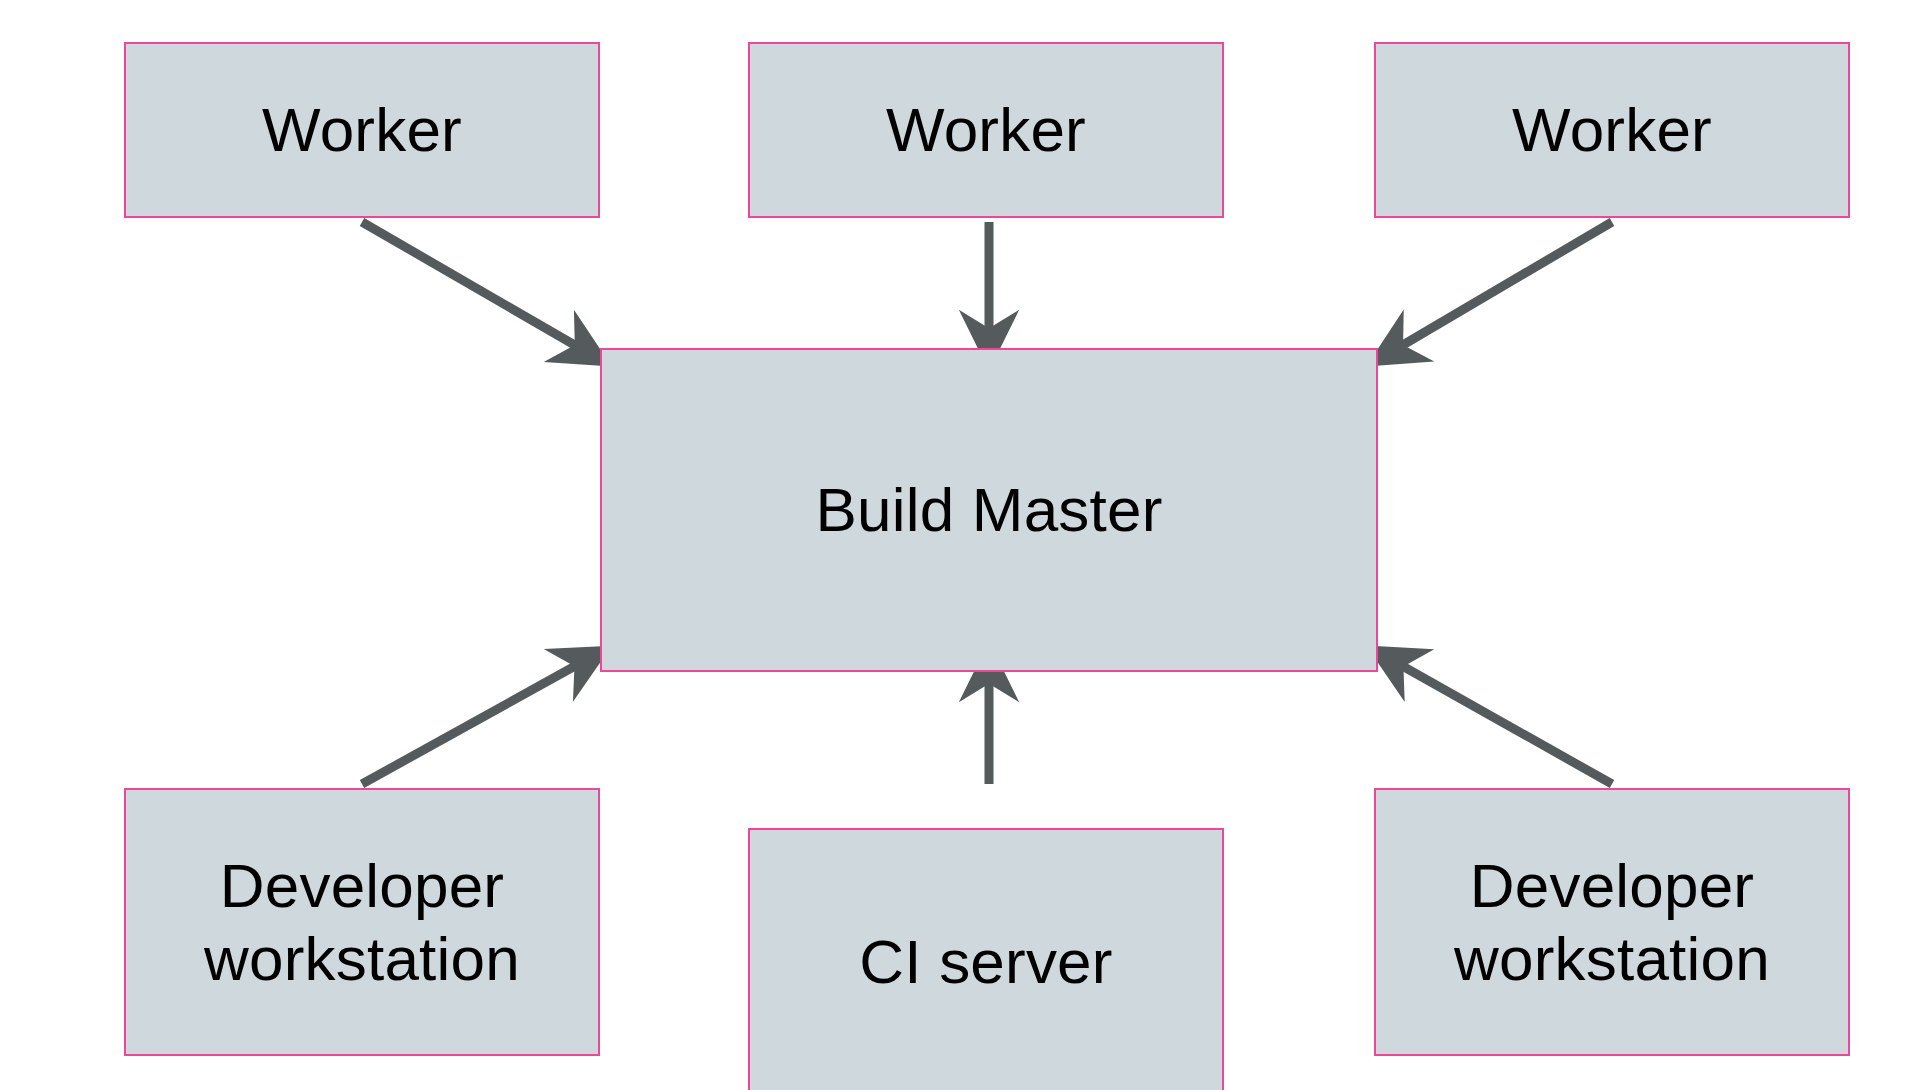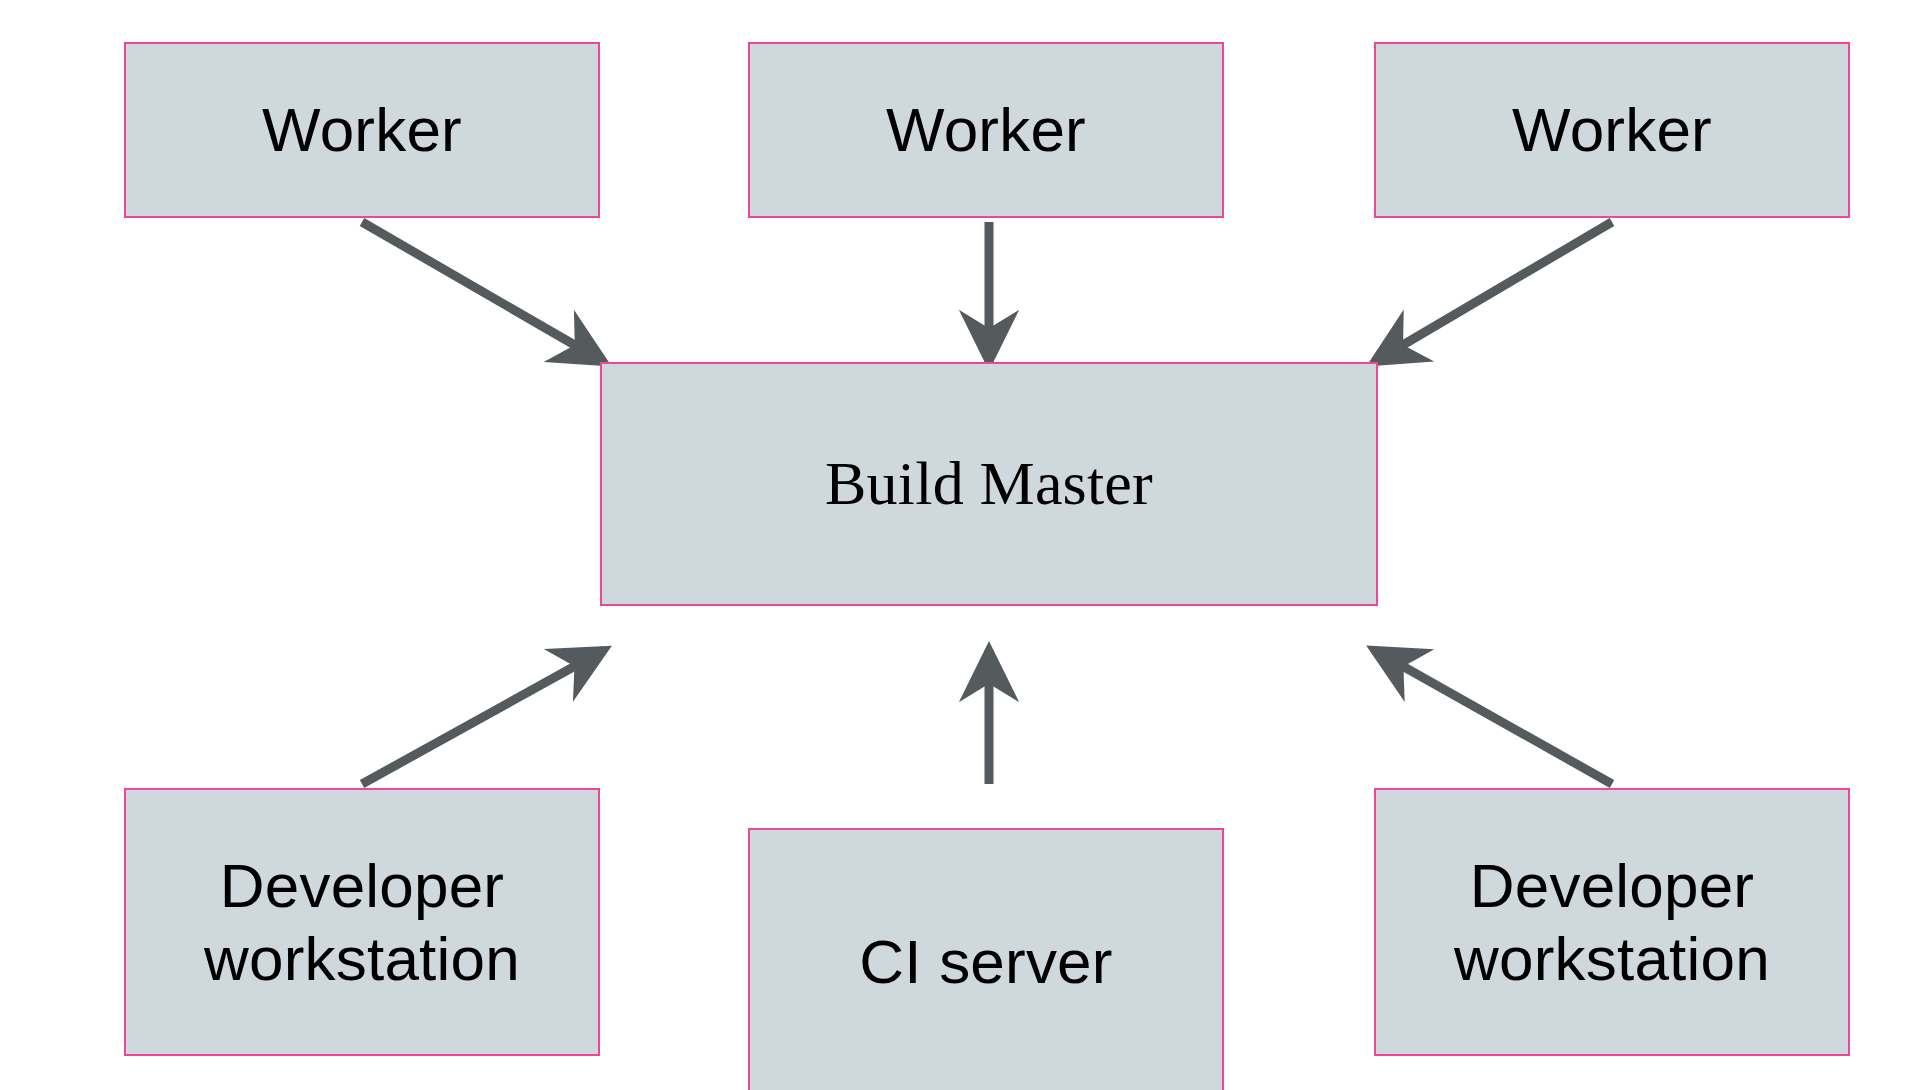--- a/index.html
+++ b/index.html
@@ -46,21 +46,21 @@
   }
   
   #node-worker-1 { left: 124px;  top: 42px;  width: 476px; height: 176px; }
   #node-worker-2 { left: 748px;  top: 42px;  width: 476px; height: 176px; }
   #node-worker-3 { left: 1374px; top: 42px;  width: 476px; height: 176px; }
   #node-worker-1 .label,
   #node-worker-2 .label,
   #node-worker-3 .label { font-size: 62px; }
 
   
-  #node-build-master { left: 600px; top: 362px; width: 778px; height: 244px; font-family: Liberation Serif, serif; }
+  #node-build-master { left: 600px; top: 348px; width: 778px; height: 324px; }
   #node-build-master .label { font-size: 62px; }
 
   
   #node-dev-workstation-1 { left: 124px;  top: 788px; width: 476px; height: 268px; }
   #node-ci-server         { left: 748px;  top: 828px; width: 476px; height: 268px; }
   #node-dev-workstation-2 { left: 1374px; top: 788px; width: 476px; height: 268px; }
   #node-dev-workstation-1 .label,
   #node-dev-workstation-2 .label { font-size: 62px; }
   #node-ci-server .label { font-size: 62px; }
 </style>

